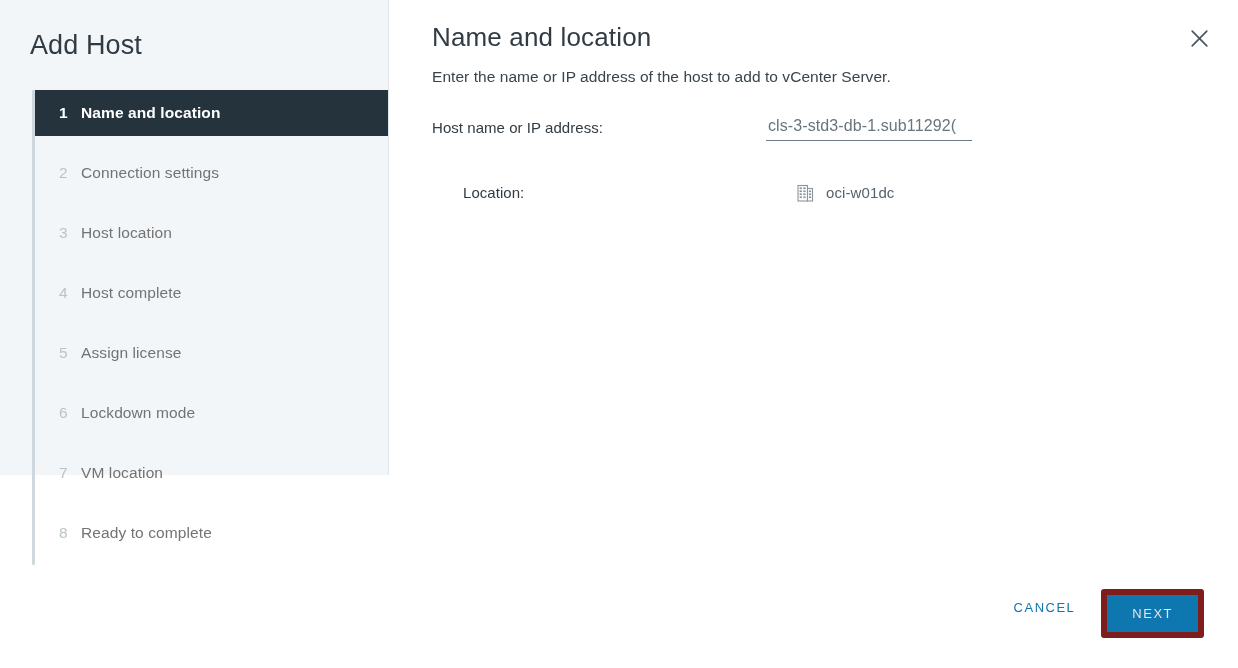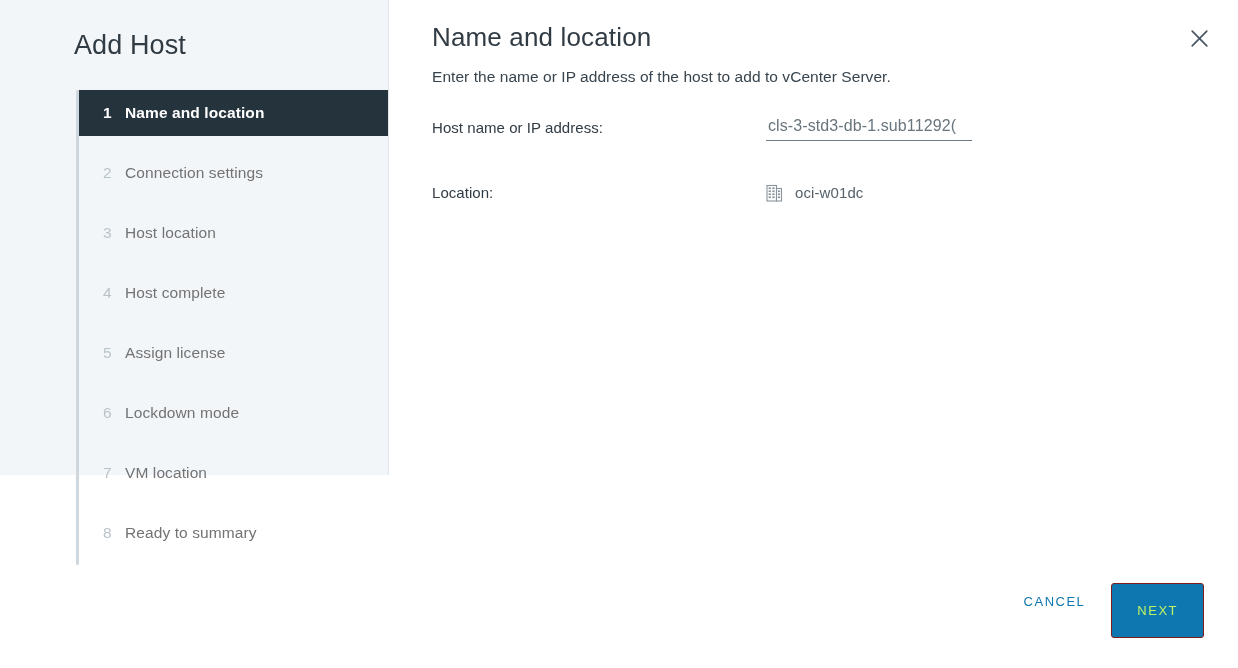--- a/index.html
+++ b/index.html
@@ -23,21 +23,20 @@
   }
 
   
   .sidebar {
     width: 389px;
     height: 475px;
     background: #f3f6f9;
     border-right: 1px solid #dfe5ea;
     position: relative;
     flex: 0 0 389px;
-    padding-left: 44px;
   }
 
   .wizard-title {
     font-size: 27px;
     font-weight: 400;
     color: #313b44;
     letter-spacing: 0.1px;
     padding: 29px 0 0 30px;
     line-height: 1.2;
   }
@@ -146,21 +145,21 @@
   .form {
     padding: 28px 0 0 43px;
     flex: 1 1 auto;
   }
 
   .form-row {
     display: flex;
     align-items: flex-start;
     min-height: 40px;
   }
-  .form-row + .form-row { margin-top: 25px; }
+  .form-row + .form-row { margin-top: 25px; margin-left: 31px; }
 
   .form-label {
     width: 334px;
     flex: 0 0 334px;
     font-size: 15px;
     font-weight: 400;
     color: #313b44;
     line-height: 28px;
     letter-spacing: 0.05px;
   }
@@ -225,23 +224,23 @@
   .btn-cancel {
     background: transparent;
     border: 1px solid transparent;
     color: #0f77af;
     padding: 10px 17px;
     font-weight: 400;
   }
 
   .btn-next {
     background: #0f77af;
-    border: 1px solid #7f1d1d;
-    color: #bef264;
-    padding: 19px 25px;
+    border: 6px solid #7f1d1d;
+    color: #e5e5e5;
+    padding: 11px 25px;
     font-weight: 400;
   }
 </style>
 </head>
 <body>
 
 <div class="wizard">
 
   <aside class="sidebar">
     <h1 class="wizard-title">Add Host</h1>
@@ -279,21 +278,21 @@
         <span class="label">Lockdown mode</span>
       </li>
 
       <li class="step">
         <span class="num">7</span>
         <span class="label">VM location</span>
       </li>
 
       <li class="step">
         <span class="num">8</span>
-        <span class="label">Ready to summary</span>
+        <span class="label">Ready to complete</span>
       </li>
     </ul>
   </aside>
 
   <section class="main">
 
     <div class="main-header">
       <h2 class="panel-title">Name and location</h2>
       <p class="panel-subtitle">Enter the name or IP address of the host to add to vCenter Server.</p>
 

